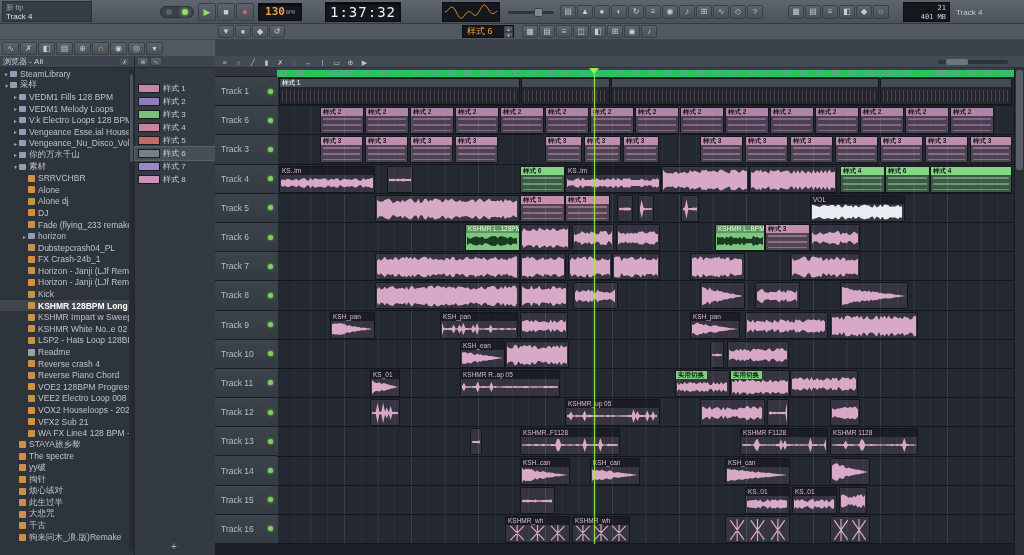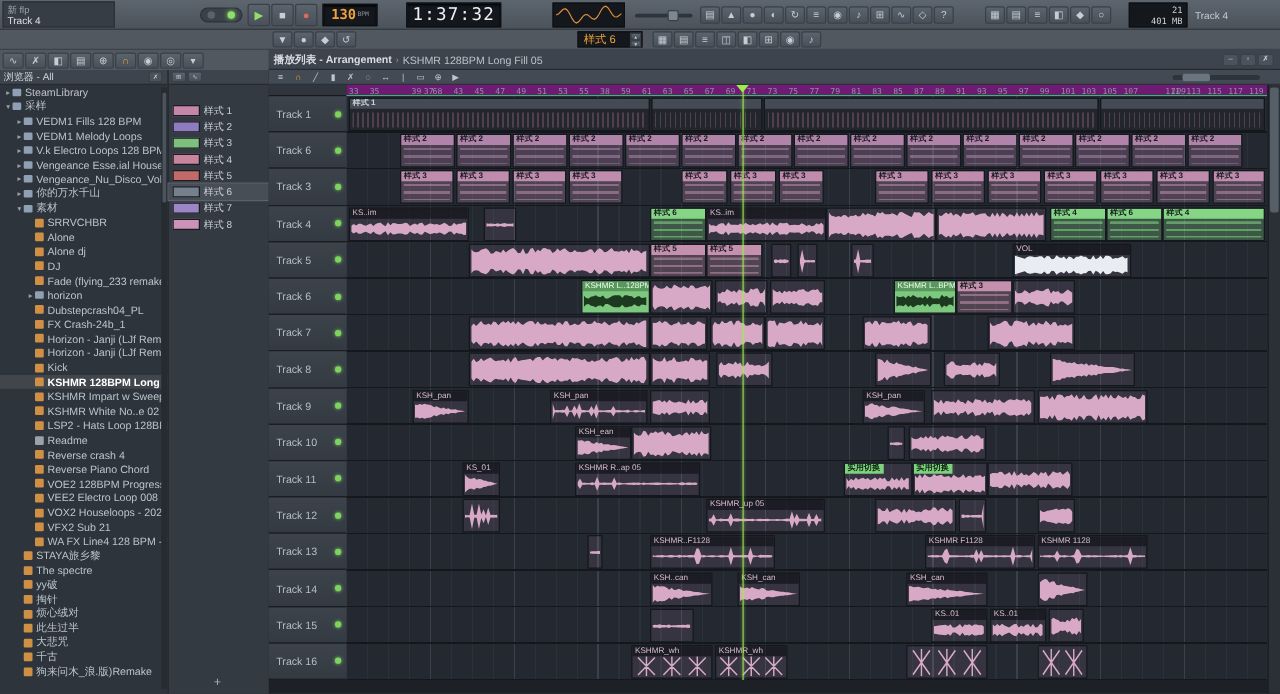--- a/index.html
+++ b/index.html
@@ -93,21 +93,21 @@
 .pl-toolbar .iconbtn{width:13px;height:10px;font-size:7px;line-height:9px;background:transparent;border-color:transparent;color:#bcc4cc;}
 .hz{position:absolute;right:16px;top:3px;width:70px;height:6px;}
 .hz .groove{position:absolute;inset:1px 0;background:#2e343b;border-radius:2px;}
 .hz .thumb{position:absolute;left:8px;top:0;width:22px;height:6px;background:#6b757f;border-radius:2px;}
 .corner{position:absolute;left:0;top:12px;width:62px;height:9px;background:#31363e;border-bottom:1px solid #171b20;}
 #trackcol{position:absolute;left:0;top:21px;width:62px;height:467px;}
 .thead{height:29.2px;display:flex;align-items:center;padding:0 4px 0 6px;background:linear-gradient(#3c434b,#343a42);border-bottom:1px solid #1a1e23;}
 .tname{font-size:8.5px;color:#b6bdc5;flex:1;white-space:nowrap;overflow:hidden;}
 .tled{width:5px;height:5px;border-radius:50%;background:#7ed25e;box-shadow:0 0 3px #7ed25e;flex:none;}
 .canvas{position:absolute;left:62px;top:12px;width:737px;height:476px;overflow:hidden;}
-#ruler{position:relative;height:9px;background:#701a75;border-bottom:1px solid #22c55e;}
+#ruler{position:relative;height:9px;background:#404040;border-bottom:7px solid #22c55e;}
 .tick{position:absolute;top:1px;font-size:6.5px;color:#8a93a0;font-family:"DejaVu Sans Mono",monospace;}
 #lanes{position:relative;height:467px;
  background:
   repeating-linear-gradient(180deg,transparent 0 28.2px,#14181d 28.2px 29.2px),
   repeating-linear-gradient(90deg,#3a414b 0 1px,transparent 1px 67px),
   repeating-linear-gradient(90deg,#2b313a 0 1px,transparent 1px 16.75px),
   #232831;}
 .playhead-line{position:absolute;left:317px;top:0;width:1px;height:476px;background:rgba(160,235,80,0.9);box-shadow:0 0 3px rgba(160,235,80,0.6);z-index:20;}
 .playhead-tri{position:absolute;left:312px;top:0;width:0;height:0;border-left:5px solid transparent;border-right:5px solid transparent;border-top:6px solid #9ded4e;z-index:21;}
 .pl-scroll{position:absolute;left:799px;top:12px;width:10px;height:487px;background:#2a3036;border-left:1px solid #171b20;}
@@ -216,30 +216,20 @@
           <div class="iconbtn">✗</div>
           <div class="iconbtn">◧</div>
           <div class="iconbtn">▤</div>
           <div class="iconbtn">⊕</div>
           <div class="iconbtn" style="color: rgb(232, 163, 60);">∩</div>
           <div class="iconbtn">◉</div>
           <div class="iconbtn">◎</div>
           <div class="iconbtn">▾</div>
         </div>
     </div>
-    <div class="pl-titlebar">
-      <span class="pl-title">播放列表 - Arrangement</span>
-      <span class="pl-sep">›</span>
-      <span class="pl-sub">KSHMR 128BPM Long Fill 05</span>
-      <span class="icon-strip winbtns">
-          <div class="iconbtn">–</div>
-          <div class="iconbtn">▫</div>
-          <div class="iconbtn">✗</div>
-        </span>
-    </div>
   </div>
 
   <div class="browser">
     <div class="bheader">
       <span class="btitle">浏览器 - All</span>
       <span class="icon-strip">
           <div class="iconbtn">✗</div>
         </span>
     </div>
     <div id="tree">

